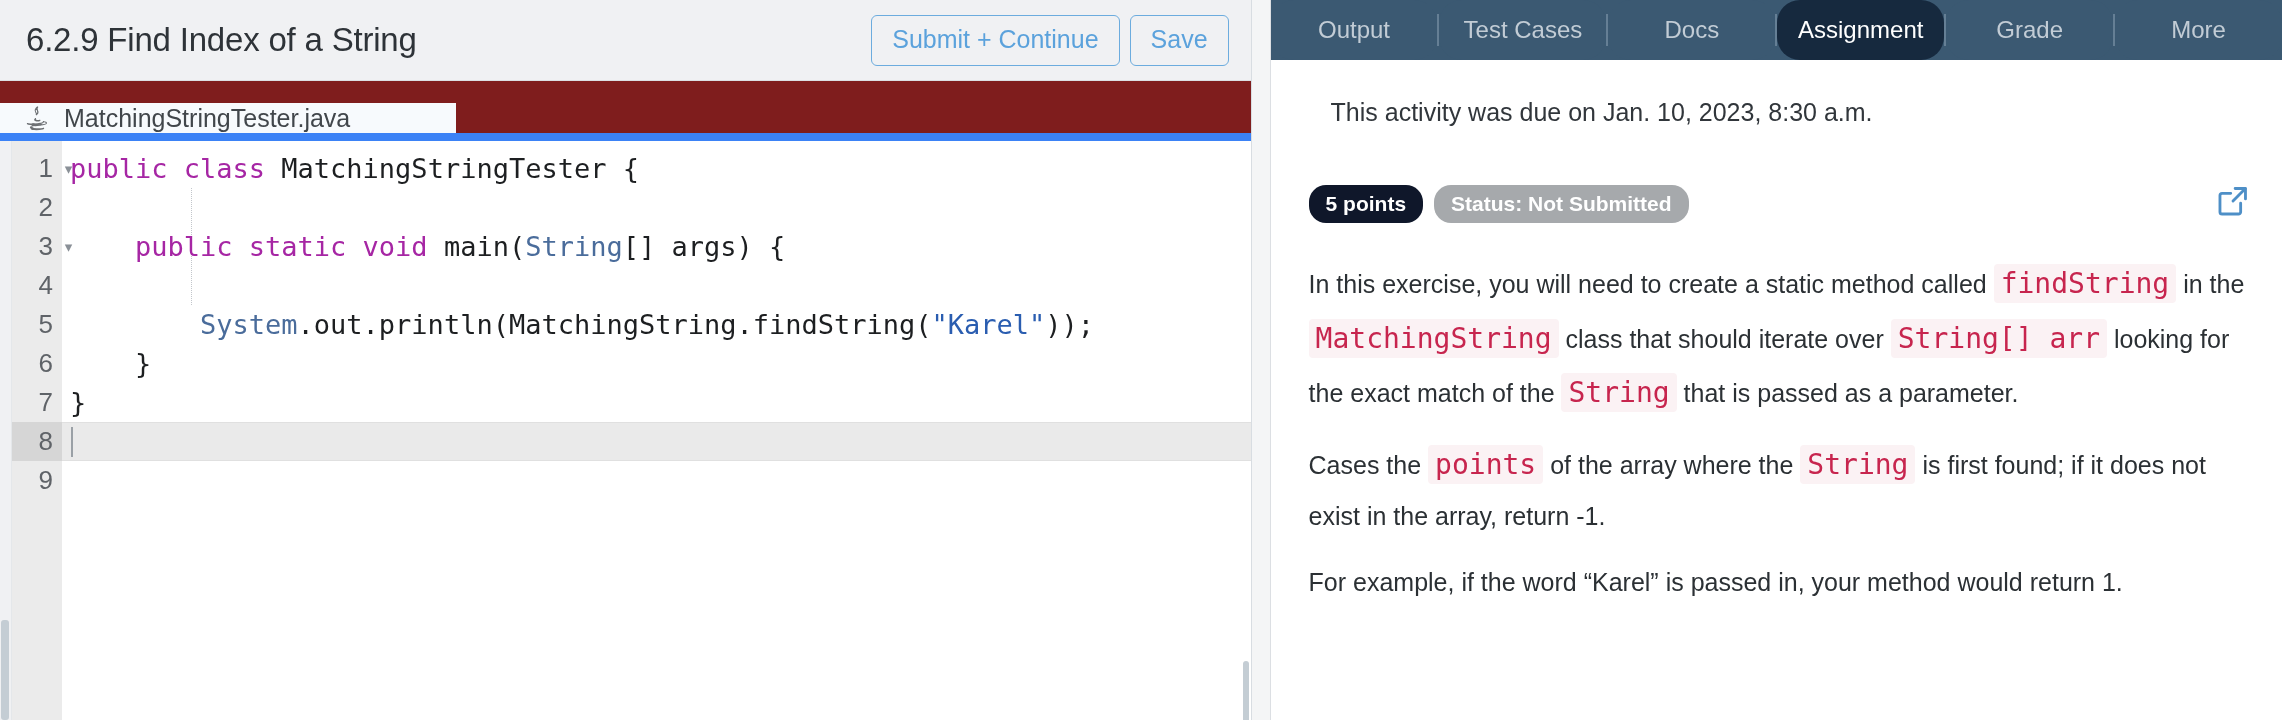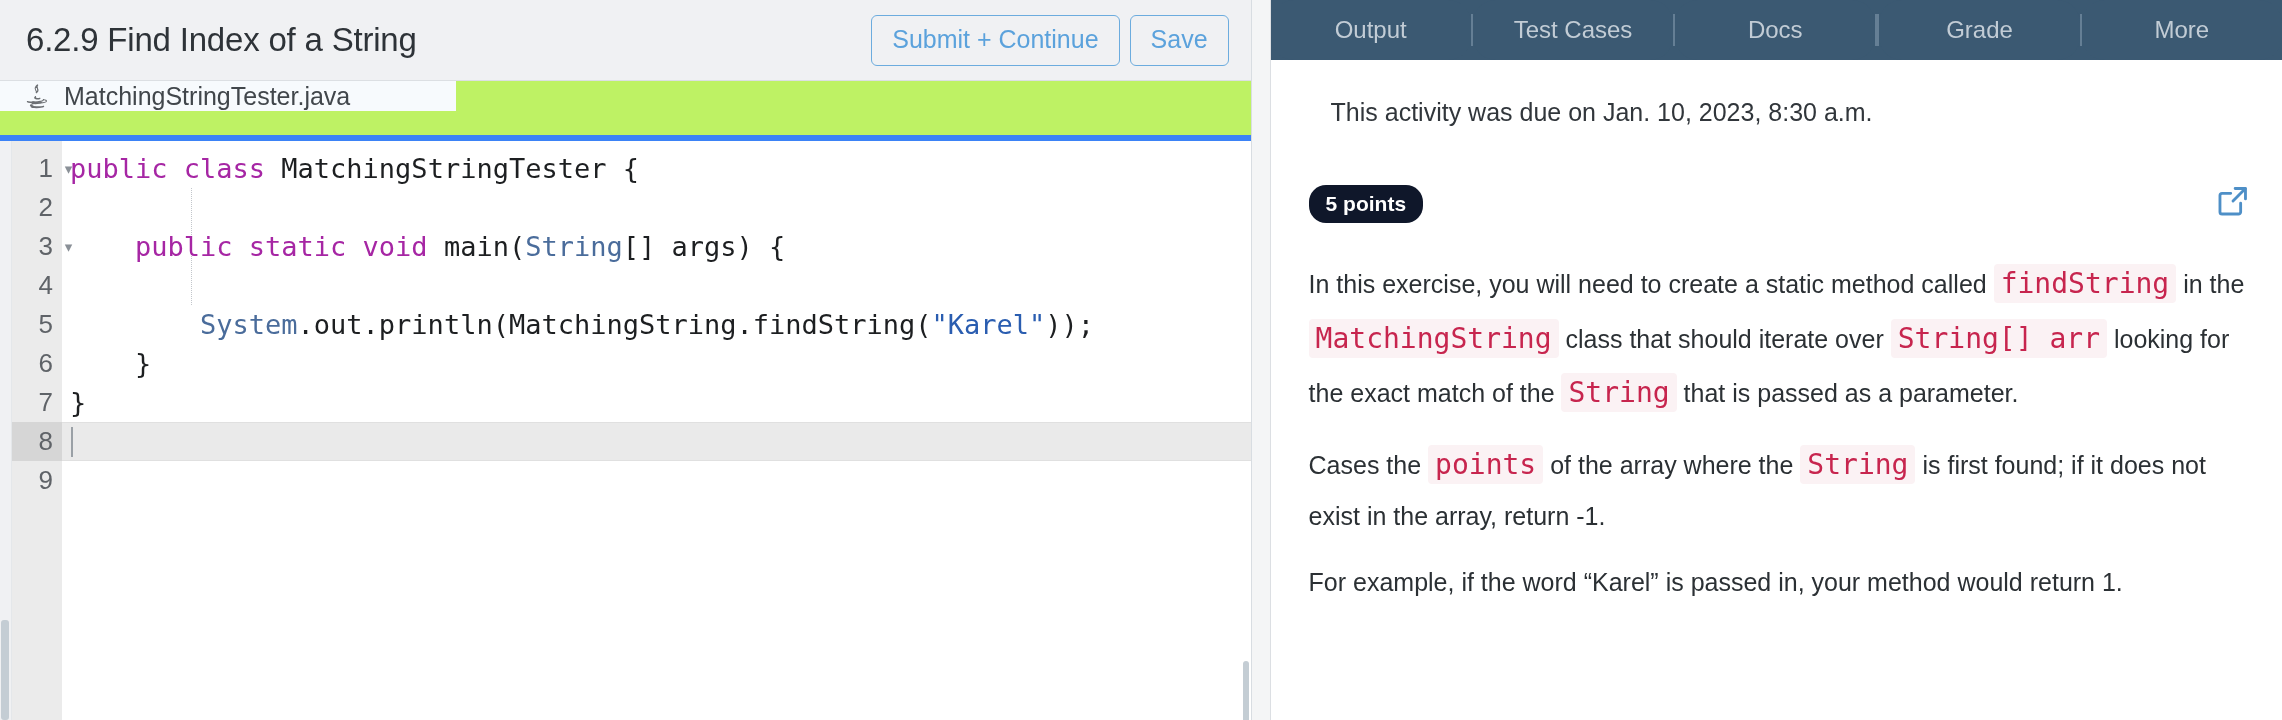--- a/index.html
+++ b/index.html
@@ -68,24 +68,24 @@
     padding: 11px 20px 13px 20px;
     line-height: 1;
     cursor: pointer;
     white-space: nowrap;
   }
 
   
   .file-tabs {
     height: 60px;
     flex: 0 0 60px;
-    background: #bef264;
-    display: flex;
-    align-items: flex-start;
-    border-bottom: 6px solid #3b82f6;
+    background: #7f1d1d;
+    display: flex;
+    align-items: flex-end;
+    border-bottom: 8px solid #3b82f6;
     position: relative;
   }
 
   .file-tab {
     background: #f7fafd;
     display: flex;
     align-items: center;
     gap: 14px;
     padding: 0 26px 0 24px;
     min-width: 456px;
@@ -396,31 +396,33 @@
   <div class="divider"></div>
 
   <div class="side-pane">
     <div class="tabbar" id="tabbar">
         <div class="tab">Output</div>
         <div class="tab-sep"></div>
         <div class="tab">Test Cases</div>
         <div class="tab-sep"></div>
         <div class="tab">Docs</div>
         <div class="tab-sep"></div>
+        <div class="tab active">Assignment</div>
         <div class="tab-sep"></div>
         <div class="tab">Grade</div>
         <div class="tab-sep"></div>
         <div class="tab">More</div>
       </div>
 
     <div class="panel-body">
       <div class="due-note">This activity was due on Jan. 10, 2023, 8:30 a.m.</div>
 
       <div class="badge-row">
         <span class="badge points">5 points</span>
+        <span class="badge status">Status: Not Submitted</span>
         <svg class="ext-link" viewBox="0 0 24 24">
           <path d="M13.5 3.2h7.3v7.3" fill="none" stroke="#4e8fc7" stroke-width="2" stroke-linecap="round" stroke-linejoin="round"></path>
           <path d="M20.6 3.4 12 12" fill="none" stroke="#4e8fc7" stroke-width="2" stroke-linecap="round"></path>
           <path d="M17.4 13.6v6.1a1.5 1.5 0 0 1-1.5 1.5H4.3a1.5 1.5 0 0 1-1.5-1.5V8.1a1.5 1.5 0 0 1 1.5-1.5h6.1" fill="none" stroke="#4e8fc7" stroke-width="2" stroke-linecap="round" stroke-linejoin="round"></path>
         </svg>
       </div>
 
       <div id="paragraphs">
           <p class="para"><span>In this exercise, you will need to create a static method called </span><code class="inline">findString</code><span> in the </span><code class="inline">MatchingString</code><span> class that should iterate over </span><code class="inline">String[] arr</code><span> looking for the exact match of the </span><code class="inline">String</code><span> that is passed as a parameter.</span></p>
           <p class="para"><span>Cases the </span><code class="inline">points</code><span> of the array where the </span><code class="inline">String</code><span> is first found; if it does not exist in the array, return -1.</span></p>

